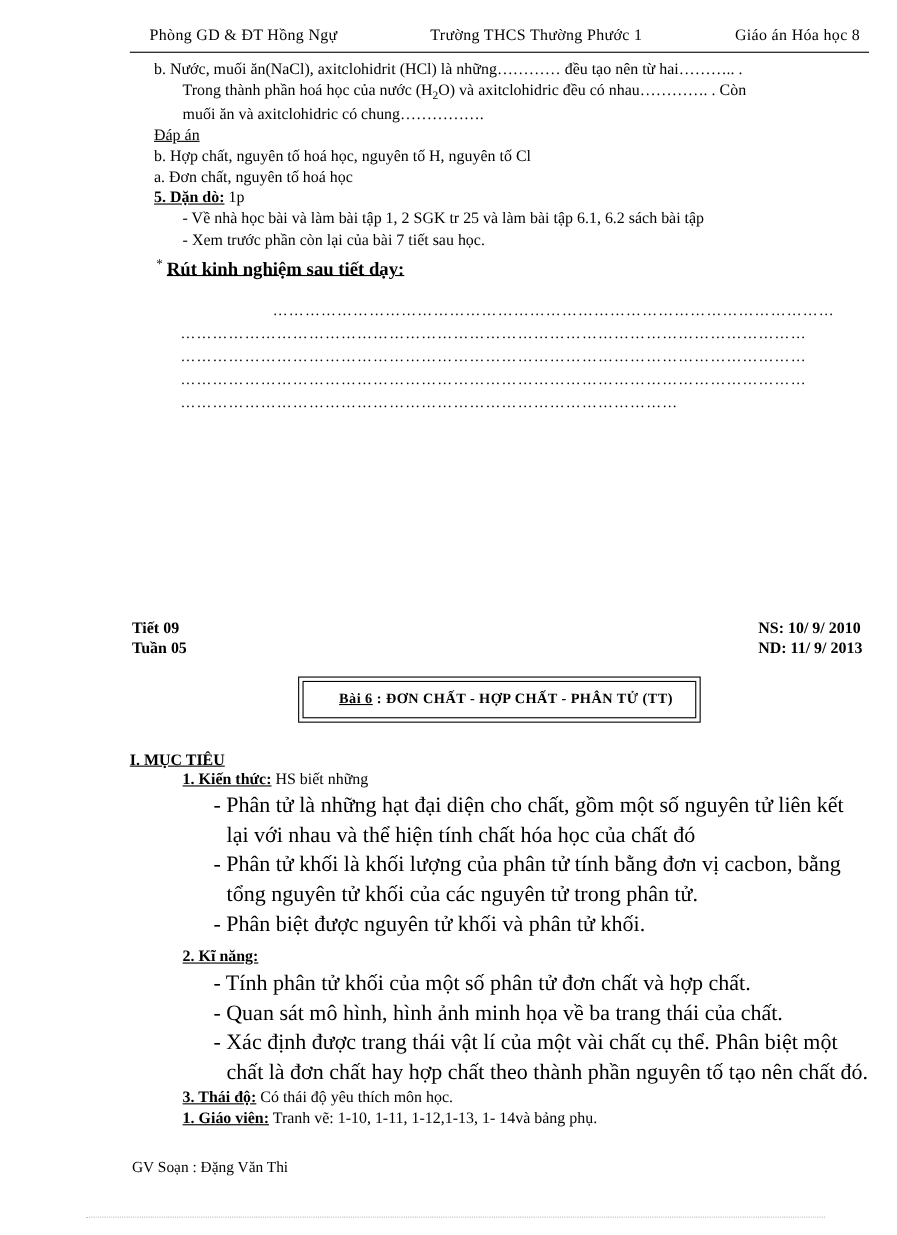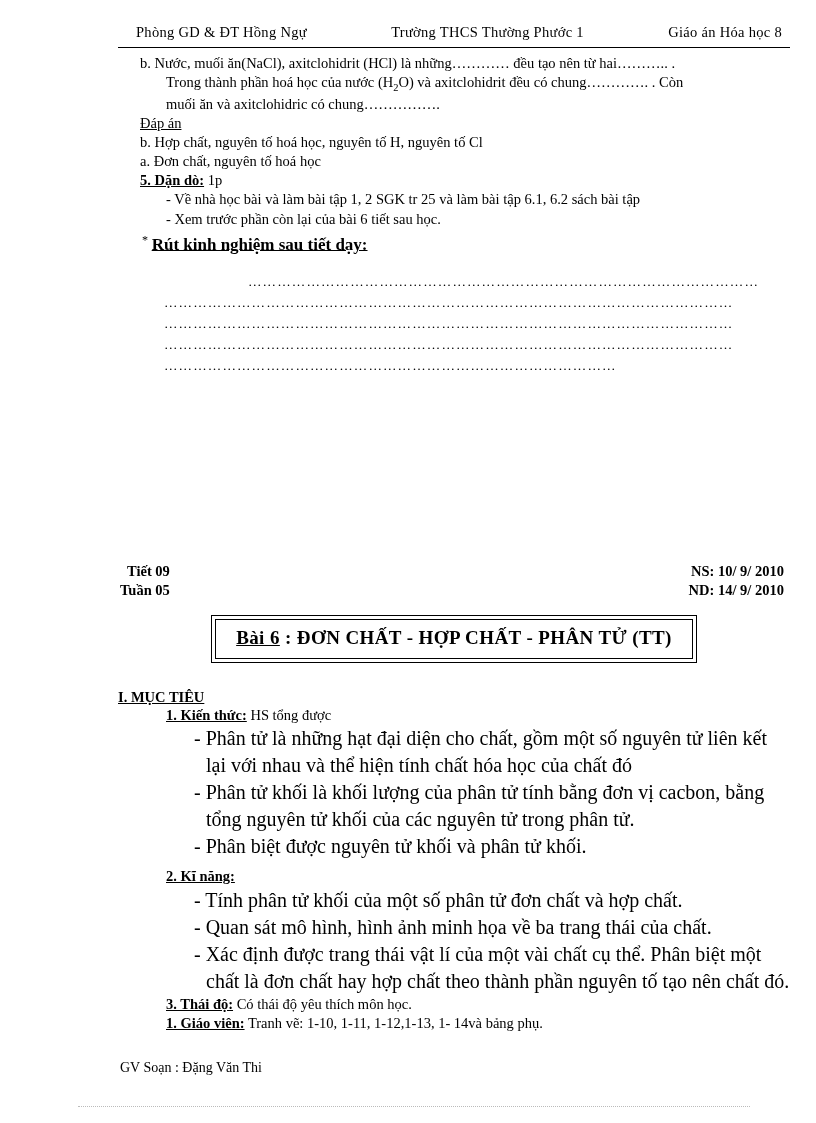--- a/index.html
+++ b/index.html
@@ -83,38 +83,37 @@
 
   .spacer-big { height: 185px; }
 
   .meta-row {
     display: flex;
     justify-content: space-between;
     font-weight: bold;
     font-size: 14.5px;
     line-height: 1.35;
     padding: 0 6px 0 2px;
-    text-align: right;
   }
   .meta-left div, .meta-right div { white-space: nowrap; }
 
   .title-wrap {
     display: flex;
     justify-content: center;
     margin-top: 14px;
     margin-bottom: 26px;
   }
   .title-box {
     border: 1.5px solid #000;
     padding: 3px;
   }
   .title-box-inner {
     border: 1.5px solid #000;
-    padding: 7px 20px 9px 20px;
-    font-size: 19px;
+    padding: 7px 20px 9px 32px;
+    font-size: 13px;
     font-weight: bold;
     letter-spacing: 0.4px;
     white-space: nowrap;
   }
   .title-box-inner .num { text-decoration: underline; }
 
   .sec-head {
     font-weight: bold;
     font-size: 14.5px;
     margin-top: 2px;
@@ -159,21 +158,21 @@
       <span class="hdr-right">Giáo án Hóa học 8</span>
     </div>
     <div class="rule"></div>
 
     <div class="body-text">
       <div class="ind-a">
         <span>b.</span>
         <span>Nước, muối ăn(NaCl), axitclohidrit (HCl) là những………… đều tạo nên từ hai……….. .</span>
       </div>
       <div class="ind-cont">
-        <span>Trong thành phần hoá học của nước (H</span><sub>2</sub><span>O)  và axitclohidrit đều có chung…………. . Còn</span>
+        <span>Trong thành phần hoá học của nước (H</span><sub>2</sub><span>O)  và axitclohidric đều có nhau…………. . Còn</span>
       </div>
       <div class="ind-cont">muối ăn và axitclohidric có chung…………….</div>
     </div>
 
     <div class="body-text">
       <div class="ind-cont" style="margin-left:22px;">
         <span class="u">Đáp án</span>
       </div>
       <div class="list-item">
         <span>b.</span>
@@ -183,21 +182,21 @@
         <span>a.</span>
         <span>Đơn chất, nguyên tố hoá học</span>
       </div>
     </div>
 
     <div class="body-text">
       <div style="margin-left:22px;">
         <span class="b u">5. Dặn dò:</span><span> 1p</span>
       </div>
       <div class="sub-line">- Về nhà học bài và làm bài tập 1, 2 SGK tr 25 và làm bài tập 6.1, 6.2 sách bài tập</div>
-      <div class="sub-line">- Xem trước phần còn lại của bài 6 tiết sau học.</div>
+      <div class="sub-line">- Xem trước phần còn lại của bài 7 tiết sau học.</div>
     </div>
 
     <div class="body-text" style="margin-top:4px;">
       <div style="margin-left:24px;">
         <sup>*</sup>
         <span class="b u" style="font-size:17px;">Rút kinh nghiệm sau tiết dạy:</span>
       </div>
       <div class="dot-rows">
         <div>……………………………………………………………………………………………</div>
         <div>………………………………………………………………………………………………………</div>
@@ -209,38 +208,38 @@
 
     <div class="spacer-big"></div>
 
     <div class="meta-row">
       <div class="meta-left">
         <div>Tiết  09</div>
         <div>Tuần 05</div>
       </div>
       <div class="meta-right">
         <div>NS: 10/ 9/ 2010</div>
-        <div>ND: 14/ 9/ 2010</div>
+        <div>ND: 11/ 9/ 2013</div>
       </div>
     </div>
 
     <div class="title-wrap">
       <div class="title-box">
         <div class="title-box-inner">
           <span class="num">Bài 6</span><span> : ĐƠN CHẤT - HỢP CHẤT - PHÂN TỬ (TT)</span>
         </div>
       </div>
     </div>
 
     <div class="sec-head">
       <span class="u">I. MỤC TIÊU</span>
     </div>
 
     <div class="lvl1">
-      <span class="b u">1. Kiến thức:</span><span> HS tổng được</span>
+      <span class="b u">1. Kiến thức:</span><span> HS biết những</span>
     </div>
     <div class="lvl2">- Phân tử là những hạt đại diện cho chất, gồm một số nguyên tử liên kết lại với nhau và thể hiện tính chất hóa học của chất đó</div>
     <div class="lvl2">- Phân tử khối là khối lượng của phân tử tính bằng đơn vị cacbon, bằng tổng nguyên tử khối của các nguyên tử trong phân tử.</div>
     <div class="lvl2">- Phân biệt được nguyên tử khối và phân tử khối.</div>
 
     <div class="gap"></div>
 
     <div class="lvl1">
       <span class="b u">2. Kĩ năng:</span>
     </div>

